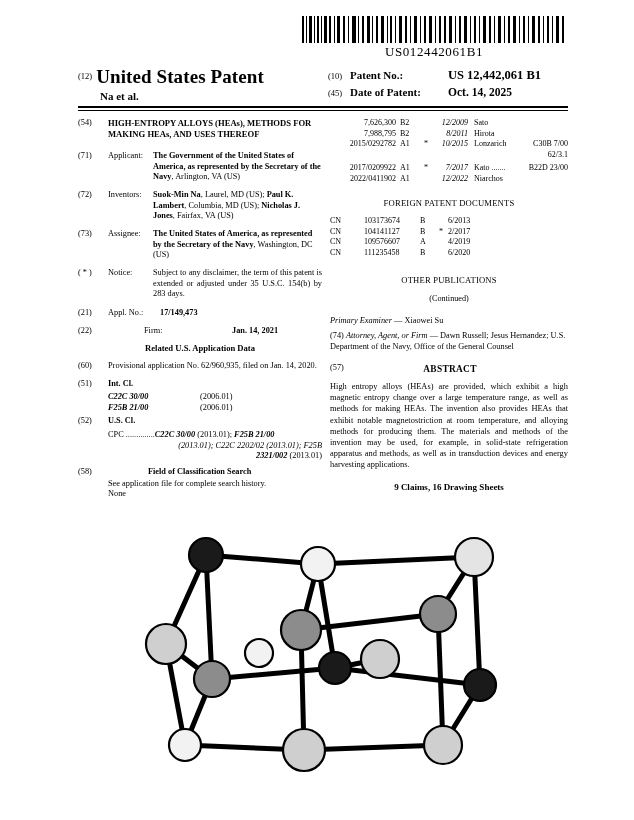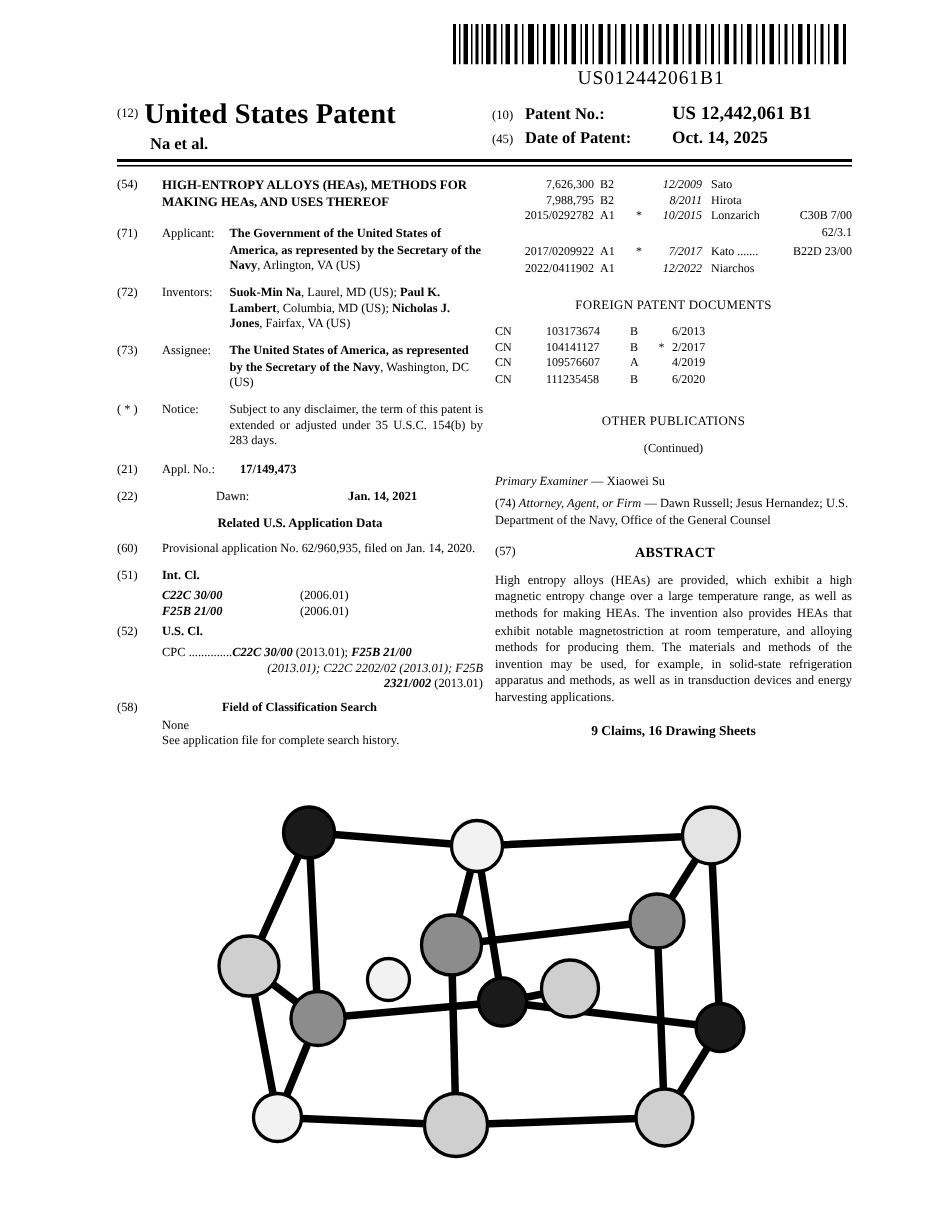--- a/index.html
+++ b/index.html
@@ -364,21 +364,21 @@
     </div>
 
     <div class="entry" style="margin-top:8px;">
       <span class="entry-code">(21)</span>
       <span class="entry-label wide">Appl. No.:</span>
       <span class="entry-body b">17/149,473</span>
     </div>
 
     <div class="entry" style="margin-top:2px;gap:36px;">
       <span class="entry-code">(22)</span>
-      <span class="entry-label wide">Dawn:</span>
+      <span class="entry-label wide">Firm:</span>
       <span class="entry-body b">Jan. 14, 2021</span>
     </div>
 
     <div class="ctr" style="margin-top:3px;margin-bottom:6px;font-size:8.6px;">Related U.S. Application Data</div>
 
     <div class="entry">
       <span class="entry-code">(60)</span>
       <span class="entry-body">Provisional application No. 62/960,935, filed on Jan. 14, 2020.</span>
     </div>
 
@@ -402,22 +402,22 @@
     <div class="indent-30">
       <div><span>CPC ..............</span><span class="bi">C22C 30/00</span><span> (2013.01); </span><span class="bi">F25B 21/00</span></div>
       <div style="text-align:right;"><span class="i">(2013.01); C22C 2202/02 (2013.01); F25B</span></div>
       <div style="text-align:right;"><span class="bi">2321/002</span><span> (2013.01)</span></div>
     </div>
 
     <div class="entry" style="margin-top:5px;margin-bottom:1px;gap:40px;">
       <span class="entry-code">(58)</span>
       <span class="entry-body b">Field of Classification Search</span>
     </div>
+    <div class="indent-30">See application file for complete search history.</div>
     <div class="indent-30">None</div>
-    <div class="indent-30">See application file for complete search history.</div>
   </div>
 
   <div class="col col-right">
 
 
 
     <div>
       <div class="us-ref-row">
         <span class="ur-num">7,626,300</span>
         <span class="ur-kind">B2</span>

